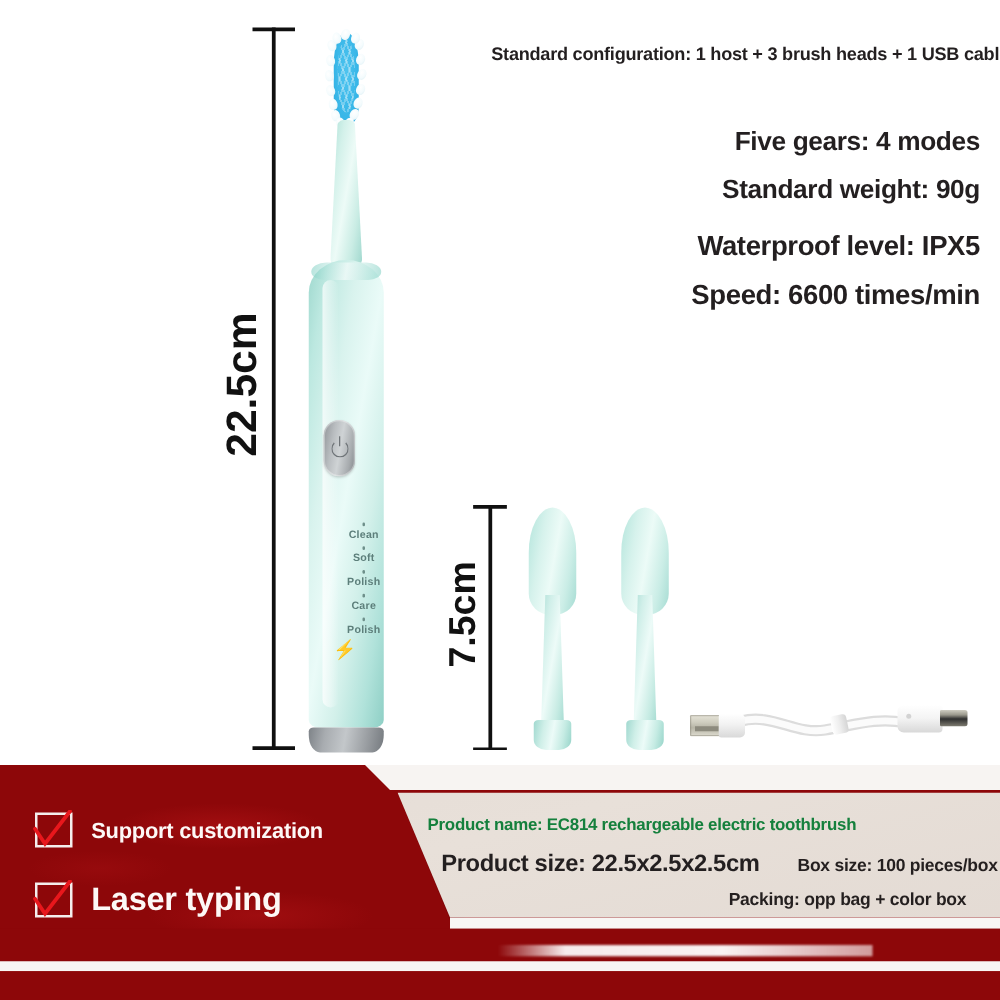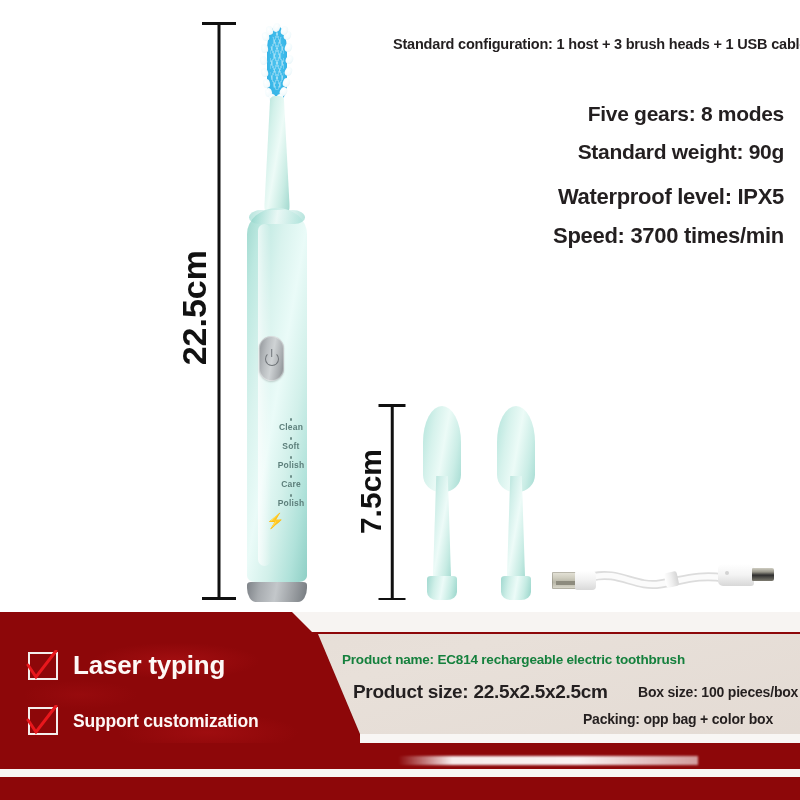--- a/index.html
+++ b/index.html
@@ -564,24 +564,24 @@
   }
 </style>
 </head>
 <body>
 
 <div id="page">
 
   <div class="spec-config">Standard configuration: 1 host + 3 brush heads + 1 USB cable</div>
 
   <div class="spec-list">
-    <div class="spec-line l1">Five gears: 8 modes</div>
+    <div class="spec-line l1">Five gears: 4 modes</div>
     <div class="spec-line l2">Standard weight: 90g</div>
     <div class="spec-line l3">Waterproof level: IPX5</div>
-    <div class="spec-line l4">Speed: 3700 times/min</div>
+    <div class="spec-line l4">Speed: 6600 times/min</div>
   </div>
 
   <div class="dim-v" id="dim-brush">
     <div class="cap top"></div>
     <div class="bar"></div>
     <div class="cap bot"></div>
     <div class="lbl">22.5cm</div>
   </div>
 
   <div id="toothbrush">
@@ -695,36 +695,36 @@
     <div class="beige-shadow"></div>
     <div class="beige-panel"></div>
     <div class="band-white-1"></div>
     <div class="band-red-1"></div>
     <div class="band-glow"></div>
     <div class="band-white-2"></div>
     <div class="band-red-2"></div>
   </div>
 
   <div class="check-list">
+    <div class="check-row r1">
+      <div class="check-box">
+        <svg class="tick" viewBox="0 0 34 32">
+          <path d="M3 15 L11 27 L31 1" fill="none" stroke="#e8171c" stroke-width="3" stroke-linecap="round"></path>
+        </svg>
+      </div>
+      <div class="check-label">Support customization</div>
+    </div>
     <div class="check-row r2">
       <div class="check-box">
         <svg class="tick" viewBox="0 0 34 32">
           <path d="M3 15 L11 27 L31 1" fill="none" stroke="#e8171c" stroke-width="3" stroke-linecap="round"></path>
         </svg>
       </div>
       <div class="check-label">Laser typing</div>
     </div>
-    <div class="check-row r1">
-      <div class="check-box">
-        <svg class="tick" viewBox="0 0 34 32">
-          <path d="M3 15 L11 27 L31 1" fill="none" stroke="#e8171c" stroke-width="3" stroke-linecap="round"></path>
-        </svg>
-      </div>
-      <div class="check-label">Support customization</div>
-    </div>
   </div>
 
   <div class="panel-text" id="pt-name">Product name: EC814 rechargeable electric toothbrush</div>
   <div class="panel-text" id="pt-size">Product size: 22.5x2.5x2.5cm</div>
   <div class="panel-text" id="pt-box">Box size: 100 pieces/box</div>
   <div class="panel-text" id="pt-packing">Packing: opp bag + color box</div>
 
 </div>
 
 </body></html>

